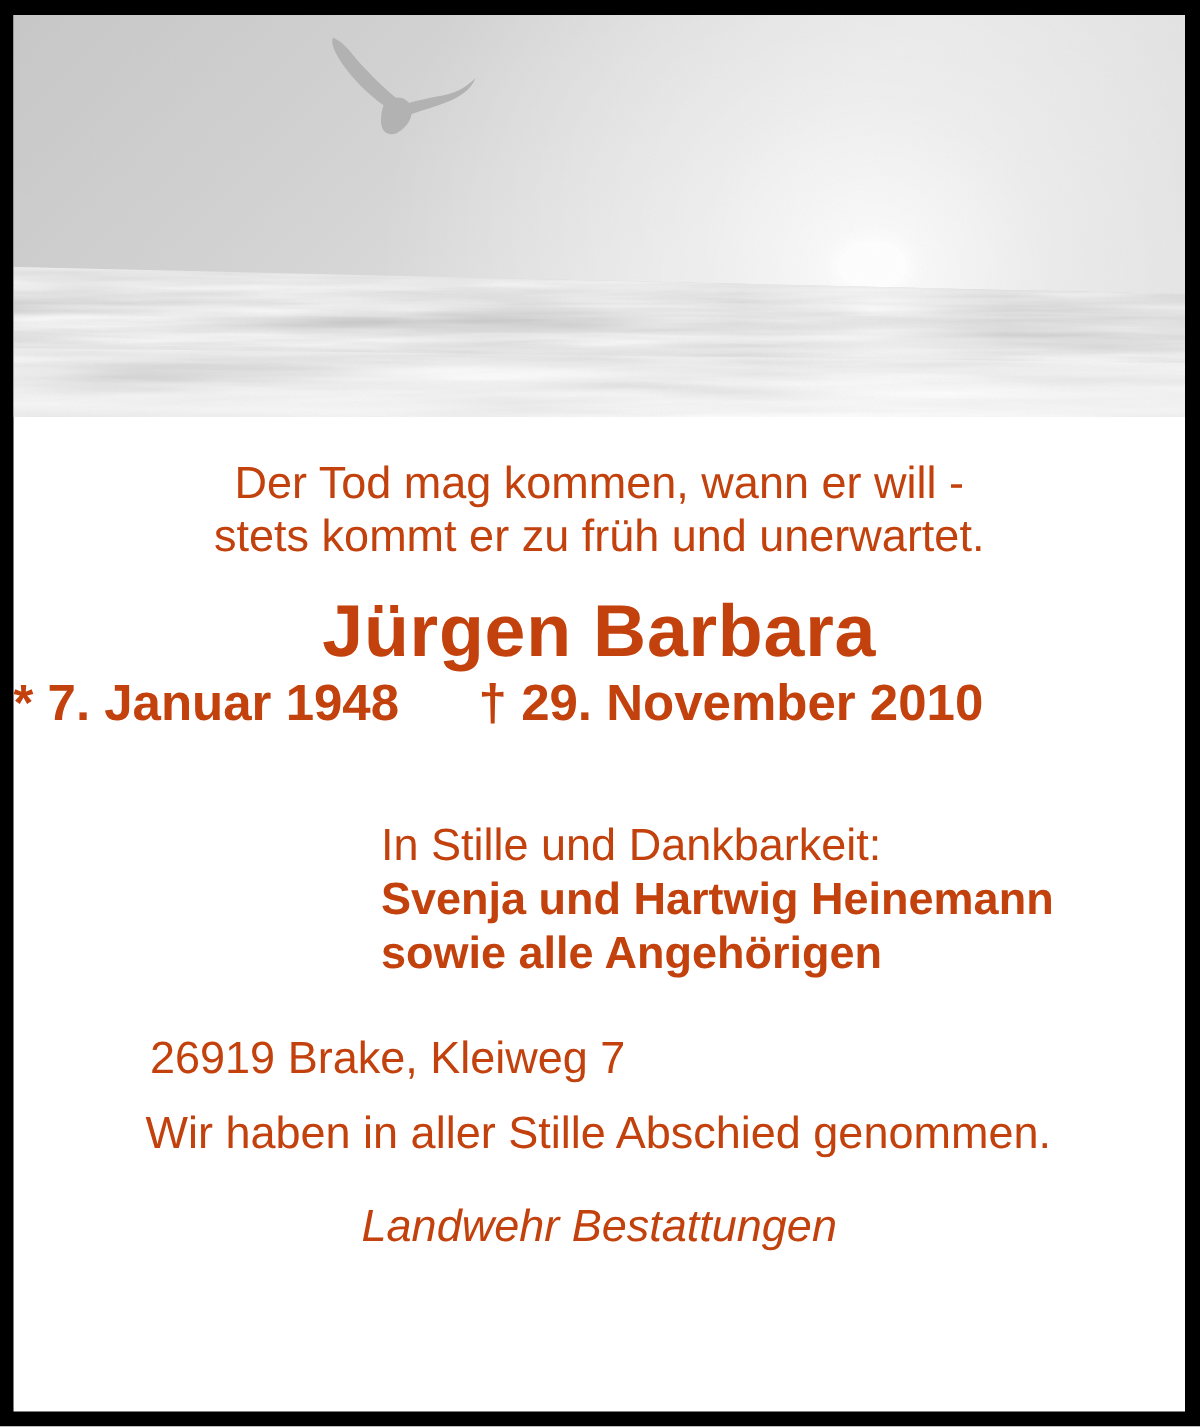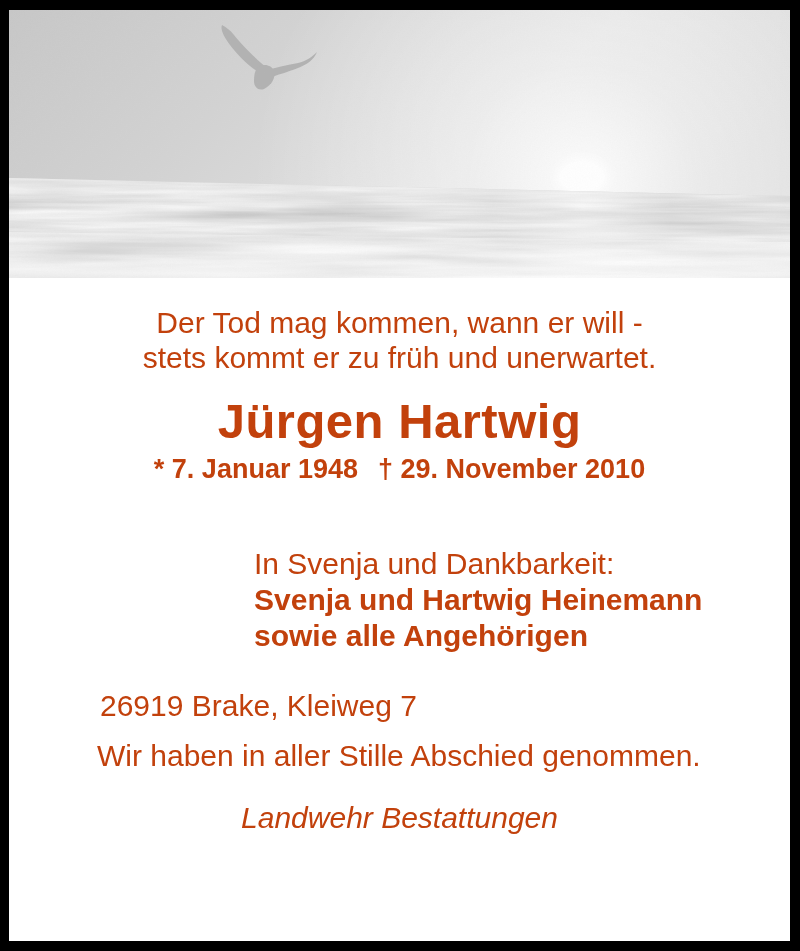--- a/index.html
+++ b/index.html
@@ -33,23 +33,22 @@
     margin:20px 0 0 0;
     text-align:center;
     font-size:49px;
     line-height:52px;
     font-weight:bold;
     letter-spacing:0.5px;
   }
   .dates {
     margin-top:5px;
     display:flex;
-    justify-content:center;
-    gap:20px;
-    font-size:27px;
+    gap:53px;
+    font-size:34px;
     line-height:34px;
     font-weight:bold;
   }
   .family {
     margin:60px 0 0 245px;
     font-size:30px;
     line-height:36px;
   }
   .family .fname { font-weight:bold; }
   .address {
@@ -145,29 +144,29 @@
 
       <rect x="0" y="0" width="781" height="268" filter="url(#grain)"></rect>
     </svg>
   </div>
 
   <div class="verse">
     <div>Der Tod mag kommen, wann er will -</div>
     <div>stets kommt er zu früh und unerwartet.</div>
   </div>
 
-  <h1 class="name">Jürgen Hartwig</h1>
+  <h1 class="name">Jürgen Barbara</h1>
 
   <div class="dates">
     <span>* 7. Januar 1948</span>
     <span>† 29. November 2010</span>
   </div>
 
   <div class="family">
-    <div>In Svenja und Dankbarkeit:</div>
+    <div>In Stille und Dankbarkeit:</div>
     <div class="fname">Svenja und Hartwig Heinemann</div>
     <div class="fname">sowie alle Angehörigen</div>
   </div>
 
   <div class="address">26919 Brake, Kleiweg 7</div>
 
   <div class="farewell">Wir haben in aller Stille Abschied genommen.</div>
 
   <div class="funeral">Landwehr Bestattungen</div>
 

